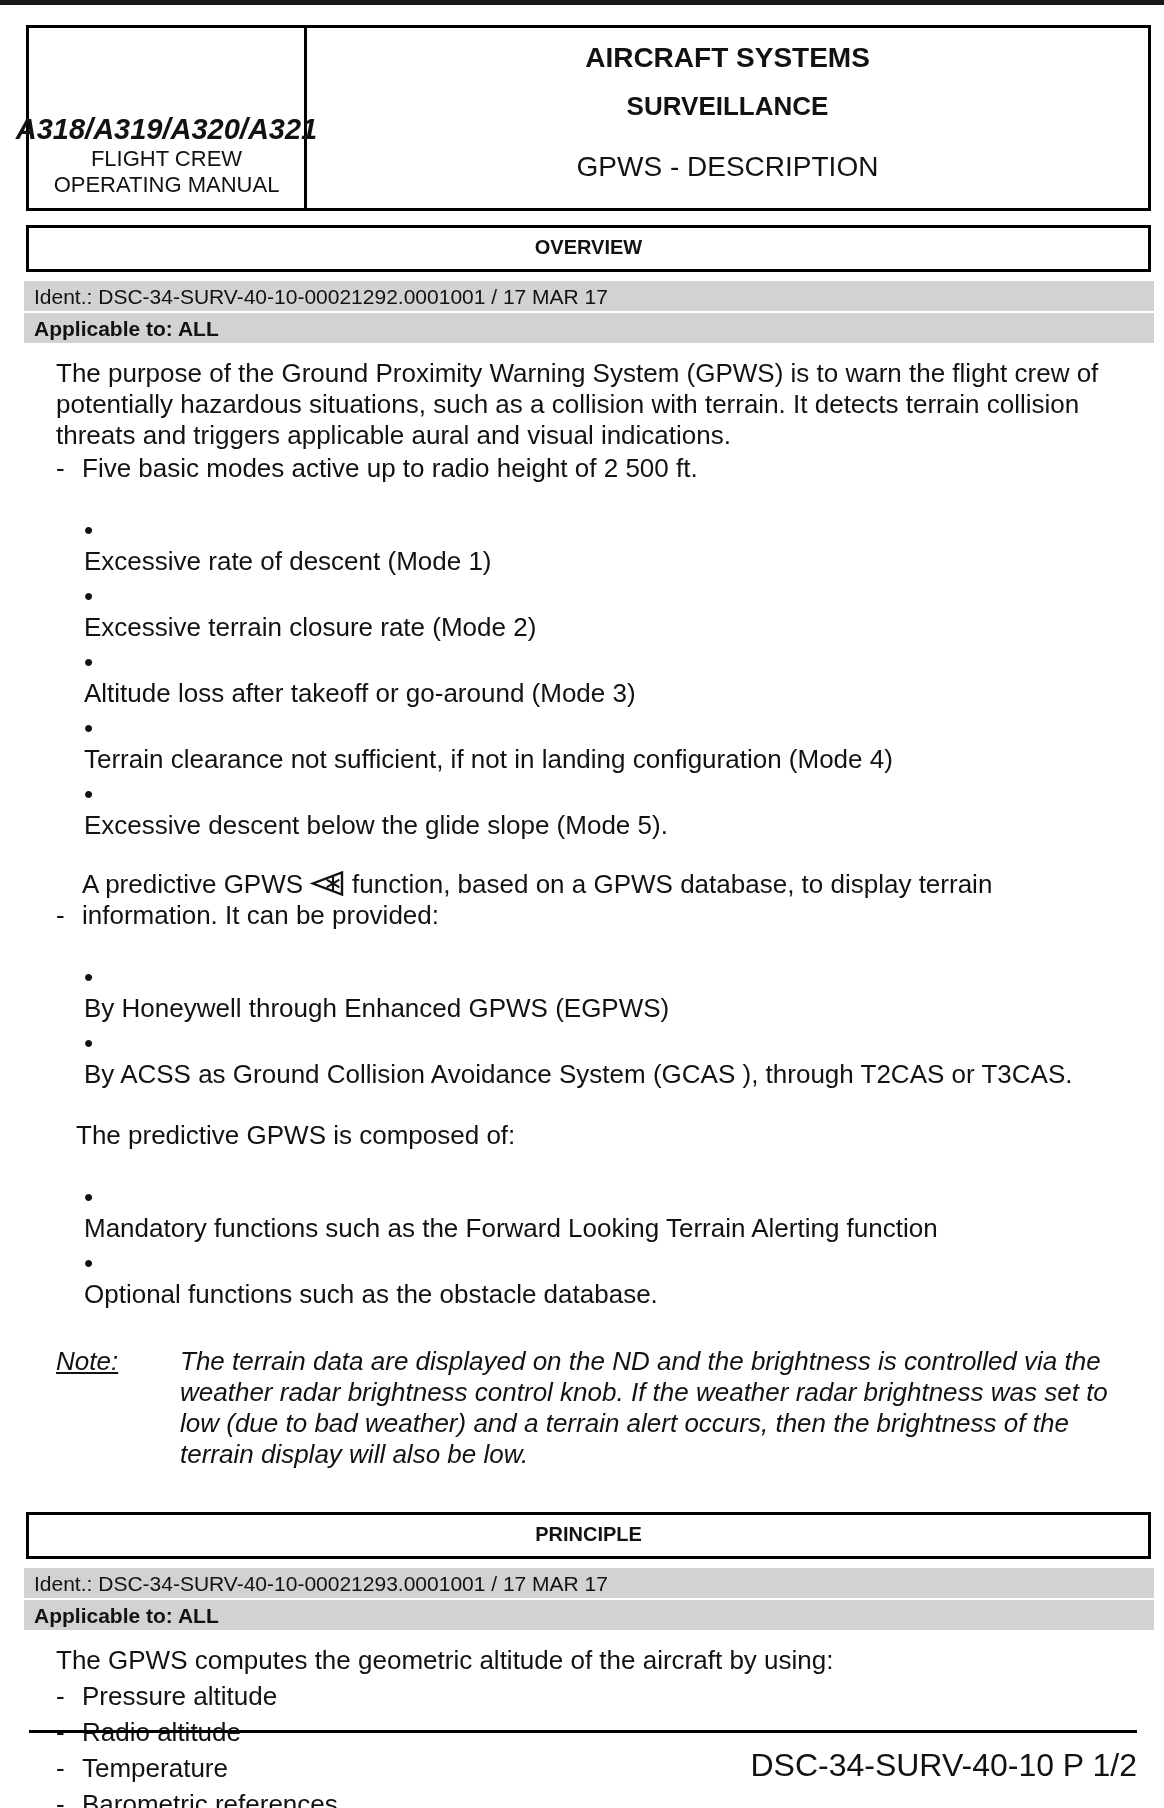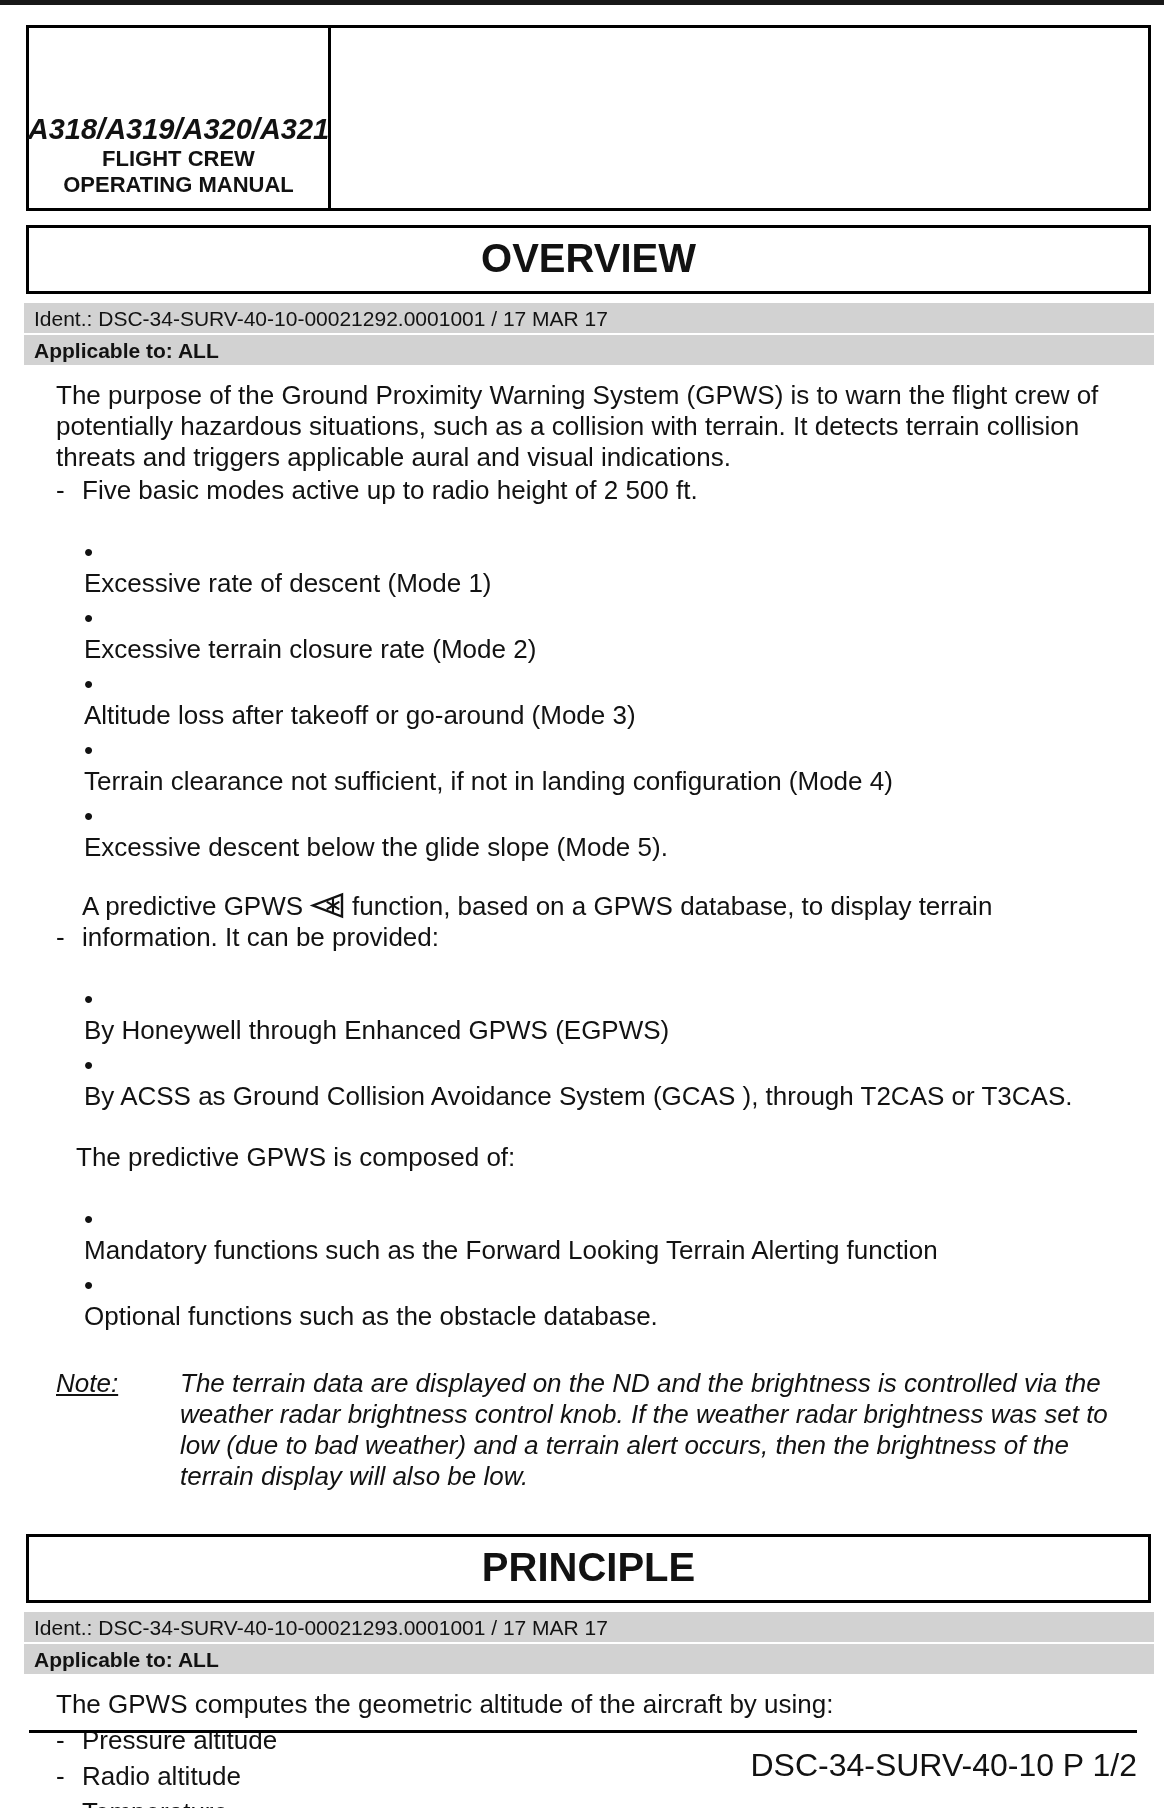--- a/index.html
+++ b/index.html
@@ -18,39 +18,39 @@
   }
   
   .header-box {
     margin:20px 13px 0 26px;
     height:186px;
     border:3px solid #000;
     display:flex;
     box-sizing:border-box;
   }
   .header-left {
-    width:302px; flex:none;
+    width:278px; flex:none;
     border-right:3px solid #000;
     display:flex; flex-direction:column;
     justify-content:flex-end; align-items:center;
     padding-bottom:10px; box-sizing:border-box;
   }
   .ac-models { font-size:29px; font-weight:bold; font-style:italic; white-space:nowrap; }
-  .manual-line { font-size:22px; font-weight:bold; line-height:26px;text-align:center; }
+  .manual-line { font-size:22px; font-weight:normal; line-height:26px;text-align:center; }
   .header-right { flex:1; text-align:center; padding-top:14px; }
   .chapter { font-size:28px; font-weight:bold; }
   .section-t { font-size:26px; font-weight:bold; margin-top:17px; }
   .topic { font-size:28px; font-weight:normal; margin-top:29px; }
 
   
   .section-box {
     margin:14px 13px 0 26px;
     border:3px solid #000;
     text-align:center;
-    font-size:40px; font-weight:bold;
+    font-size:20px; font-weight:bold;
     padding:8px 0 10px;
   }
   .section-box.principle { margin-top:42px; }
 
   
   .ident-block { margin:9px 10px 0 24px; font-size:21px; line-height:25px; }
   .ident-line { background:#d2d2d2; padding:3px 10px 2px; }
   .ident-line.applicable { margin-top:2px; font-weight:bold; }
 
   
@@ -90,20 +90,25 @@
 
 <div class="page">
 
   <div class="scan-strip"></div>
 
   <div class="header-box">
     <div class="header-left">
       <div class="ac-models">A318/A319/A320/A321</div>
       <div class="manual-line">FLIGHT CREW</div>
       <div class="manual-line">OPERATING MANUAL</div>
+    </div>
+    <div class="header-right">
+      <div class="chapter">AIRCRAFT SYSTEMS</div>
+      <div class="section-t">SURVEILLANCE</div>
+      <div class="topic">GPWS - DESCRIPTION</div>
     </div>
   </div>
 
   <div class="section-box">OVERVIEW</div>
 
   <div class="ident-block">
     <div class="ident-line">Ident.: DSC-34-SURV-40-10-00021292.0001001 / 17 MAR 17</div>
     <div class="ident-line applicable">Applicable to: ALL</div>
   </div>
 

